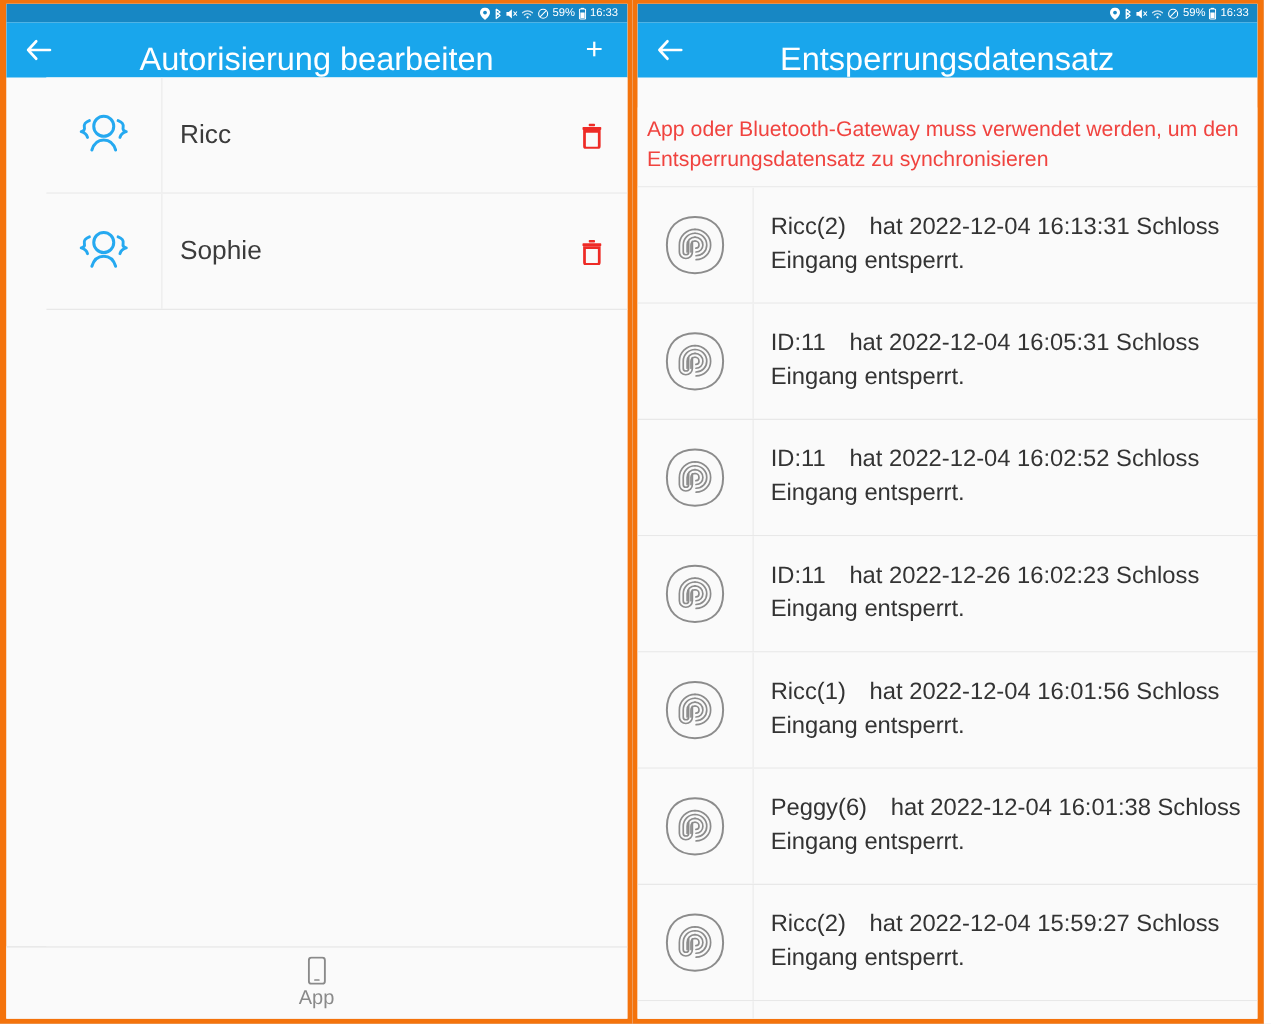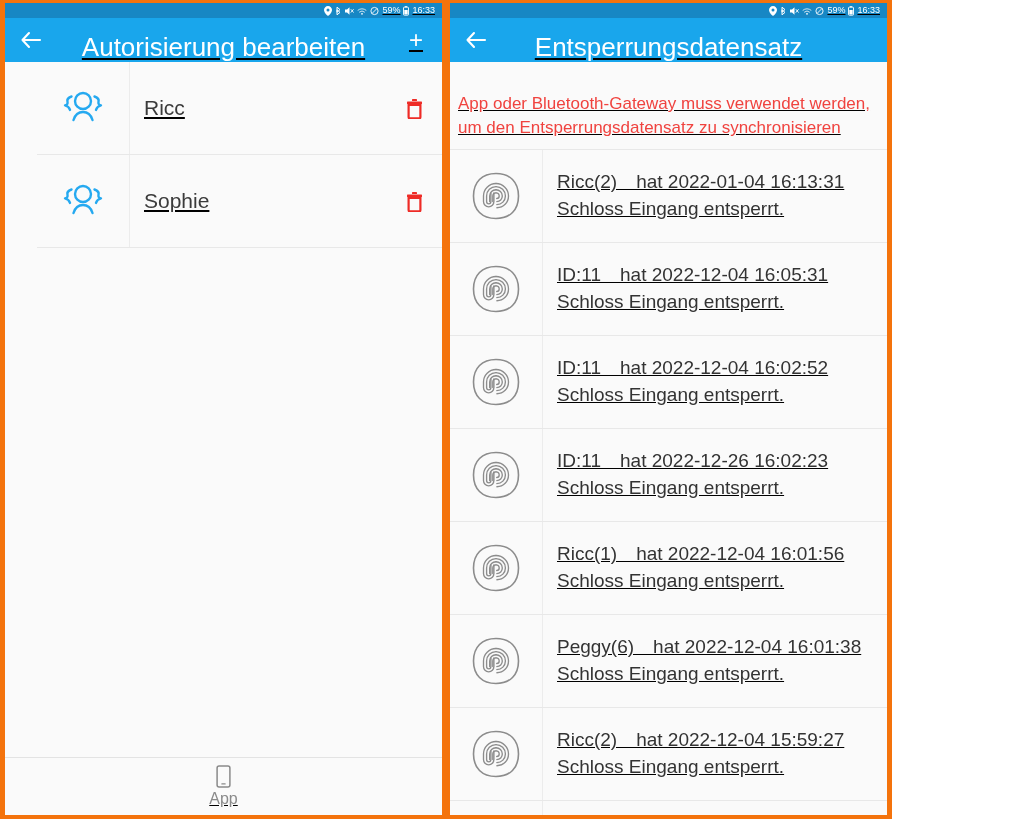--- a/index.html
+++ b/index.html
@@ -9,26 +9,25 @@
   }
   body {
     width: 1024px;
     height: 819px;
     font-family: "Liberation Sans", sans-serif;
     overflow: hidden;
   }
 
   .screen {
     position: relative;
-    width: 892px;
+    width: 1011px;
     height: 819px;
     display: flex;
     box-sizing: border-box;
     background: #737373;
-    text-decoration: underline;
   }
 
   
   .panel {
     position: relative;
     height: 819px;
     box-sizing: border-box;
     background: #fafafa;
     display: flex;
     flex-direction: column;
@@ -416,21 +415,21 @@
               <path d="M26 16.6c-5.2 0-9.4 4.2-9.4 9.4v5.5c0 1.3 1 2.3 2.2 2.3s2.1-1 2.1-2.3V23"></path>
               <path d="M26 19.7c-3.5 0-6.3 2.8-6.3 6.3v5.5"></path>
               <path d="M26 22.8c-1.8 0-3.2 1.4-3.2 3.2v5.5"></path>
               <path d="M26 13.5c6.9 0 12.5 5.6 12.5 12.5 0 6.6-5.1 11.7-11.6 11.7"></path>
               <path d="M26 16.6c5.2 0 9.4 4.2 9.4 9.4 0 4.9-3.8 8.6-8.6 8.6"></path>
               <path d="M26 19.7c3.5 0 6.3 2.8 6.3 6.3 0 3.2-2.4 5.6-5.5 5.6"></path>
               <path d="M26 22.8c1.8 0 3.2 1.4 3.2 3.2 0 1.5-1.1 2.5-2.5 2.5"></path>
             </g>
           </svg>
         </div>
-        <div class="log-text-cell">Ricc(2) hat 2022-01-04 16:13:31 Schloss Eingang entsperrt.</div>
+        <div class="log-text-cell">Ricc(2) hat 2022-12-04 16:13:31 Schloss Eingang entsperrt.</div>
       </div>
 
       <div class="log-row">
         <div class="log-icon-cell">
           <svg width="52" height="52" viewBox="0 0 52 52">
             <path d="M26 3.5c14 0 22.5 8.5 22.5 22.5S40 48.5 26 48.5 3.5 40 3.5 26 12 3.5 26 3.5z" fill="none" stroke="#8c8c8c" stroke-width="1.6"></path>
             <g fill="none" stroke="#8c8c8c" stroke-width="1.35" stroke-linecap="round">
               <path d="M26 13.5c-6.9 0-12.5 5.6-12.5 12.5v5.5c0 3 2.3 5.3 5.2 5.3s5.2-2.3 5.2-5.3V23"></path>
               <path d="M26 16.6c-5.2 0-9.4 4.2-9.4 9.4v5.5c0 1.3 1 2.3 2.2 2.3s2.1-1 2.1-2.3V23"></path>
               <path d="M26 19.7c-3.5 0-6.3 2.8-6.3 6.3v5.5"></path>

